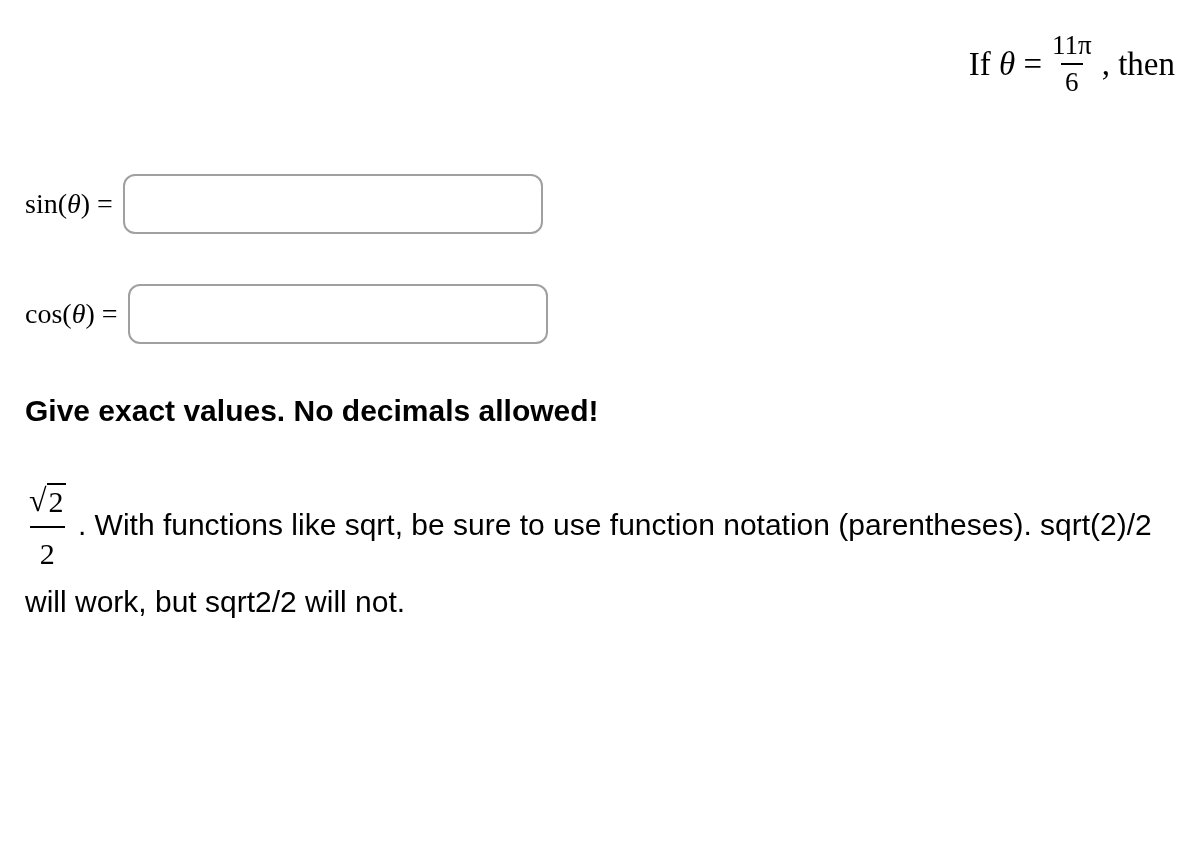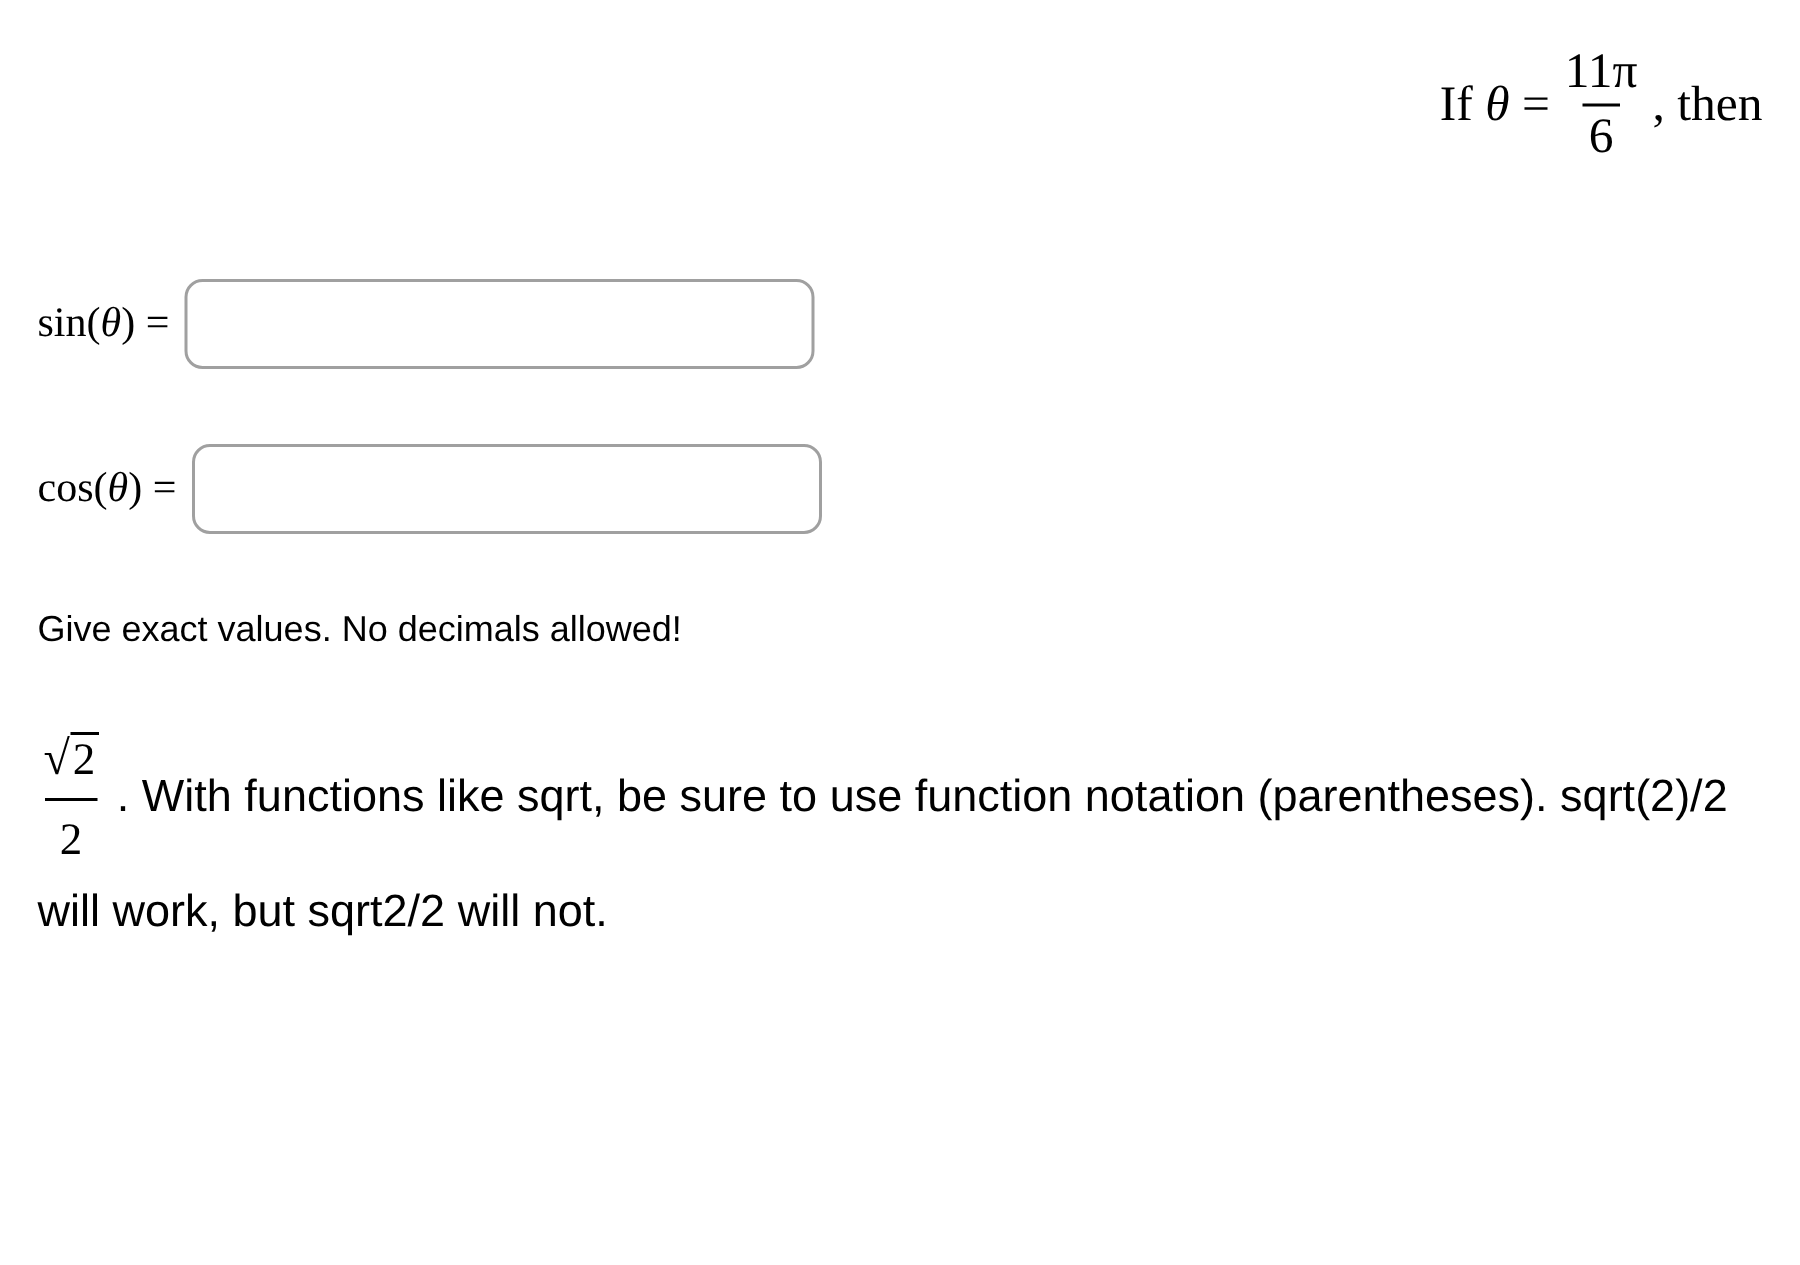--- a/index.html
+++ b/index.html
@@ -56,21 +56,22 @@
       padding: 8px 14px;
       margin-left: 10px;
       outline: none;
     }
     .label-math {
       font-family: 'Times New Roman', serif;
       font-size: 28px;
     }
     .instruction {
       margin-bottom: 48px;
-      font-size: 24px;
+      font-size: 30px;
+      font-weight: bold;
     }
     .example {
       font-size: 30px;
       line-height: 1.6;
     }
     .sqrt {
       display: inline-flex;
       align-items: flex-start;
       font-family: 'Times New Roman', serif;
     }
@@ -101,21 +102,21 @@
       padding: 2px 10px 0 10px;
     }
   </style>
 </head>
 <body>
 
 <div class="math-line question-line">
   <span class="serif" style="font-size:33px;">
     <span>If </span><span class="italic">θ</span><span> = </span>
   </span>
-  <span class="fraction" style="font-size:33px;">
+  <span class="fraction" style="font-size:27px;">
     <span class="num">11π</span>
     <span class="den">6</span>
   </span>
   <span class="serif" style="font-size:33px;">, then</span>
 </div>
 
 <div class="math-line">
   <span class="label-math">
     <span>sin</span><span>(<span class="italic">θ</span>)</span><span> = </span>
   </span>

